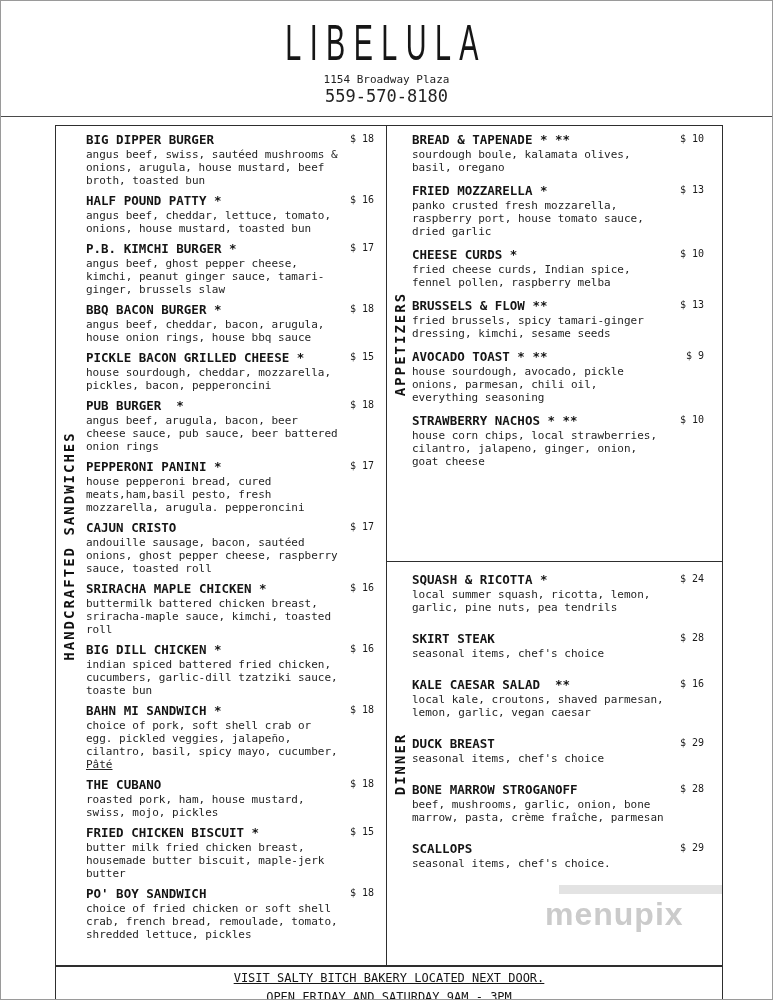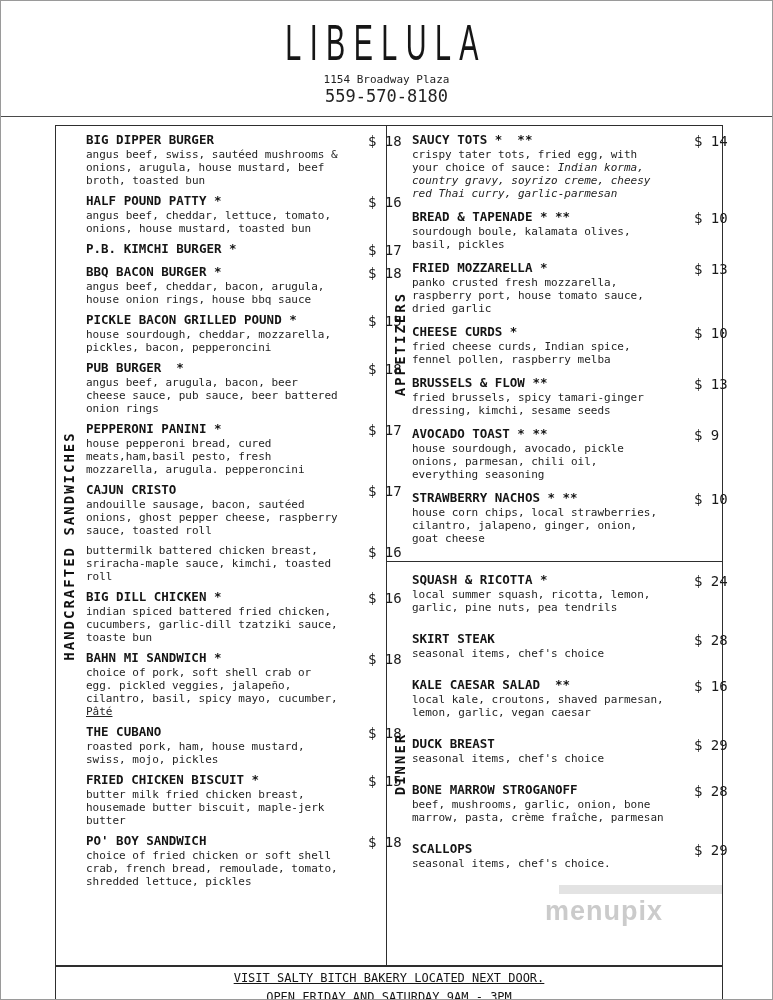--- a/index.html
+++ b/index.html
@@ -43,28 +43,28 @@
     transform:rotate(-90deg); white-space:nowrap;
     font-weight:bold; font-size:14px; letter-spacing:2px; color:#111;
   }
 
   .item { display:flex; justify-content:space-between; align-items:flex-start; margin-bottom:7px; }
   .sec-app .item { margin-bottom:10px; }
   .sec-din .item { margin-bottom:18px; }
   .txt { width:258px; flex:none; }
   .iname { font-weight:bold; font-size:12.5px; line-height:14px; white-space:pre; margin-bottom:1px; color:#151515; }
   .idesc { font-size:11px; line-height:13px; color:#242424; }
-  .iprice { font-size:14px; white-space:pre; padding-right:2px; color:#1a1a1a;margin-left:24px; }
+  .iprice { font-size:10px; white-space:pre; padding-right:2px; color:#1a1a1a; }
   .it { font-style:italic; }
   .ul { text-decoration:underline; }
 
   .wm-band { position:absolute; left:172px; top:323px; right:0; height:9px; background:#e3e3e3; }
   .wm {
     position:absolute; left:158px; top:334px;
-    font-family:"Liberation Sans",sans-serif; font-size:27px; font-weight:600;
+    font-family:"Liberation Sans",sans-serif; font-size:32px; font-weight:600;
     letter-spacing:1px; color:#cbcbcb;
   }
 
   .footer-box {
     position:absolute; left:54px; top:965px; width:668px; height:44px;
     border:1.5px solid #2e2e2e; box-sizing:border-box;
     text-align:center; padding-top:2px;
   }
   .fline { font-size:12px; line-height:19px; white-space:nowrap; color:#161616;text-decoration:underline; }
 </style>
@@ -100,35 +100,36 @@
             <div class="txt">
               <div class="iname">HALF POUND PATTY *</div>
               <div class="idesc"><span>angus beef, cheddar, lettuce, tomato, onions, house mustard, toasted bun</span><span class="it"></span><span class="ul"></span></div>
             </div>
             <div class="iprice">$ 16</div>
           </div>
 
           <div class="item">
             <div class="txt">
               <div class="iname">P.B. KIMCHI BURGER *</div>
+              <div class="idesc"><span>angus beef, ghost pepper cheese, kimchi, peanut ginger sauce, tamari-ginger, brussels slaw</span><span class="it"></span><span class="ul"></span></div>
             </div>
             <div class="iprice">$ 17</div>
           </div>
 
           <div class="item">
             <div class="txt">
               <div class="iname">BBQ BACON BURGER *</div>
               <div class="idesc"><span>angus beef, cheddar, bacon, arugula, house onion rings, house bbq sauce</span><span class="it"></span><span class="ul"></span></div>
             </div>
             <div class="iprice">$ 18</div>
           </div>
 
           <div class="item">
             <div class="txt">
-              <div class="iname">PICKLE BACON GRILLED POUND *</div>
+              <div class="iname">PICKLE BACON GRILLED CHEESE *</div>
               <div class="idesc"><span>house sourdough, cheddar, mozzarella, pickles, bacon, pepperoncini</span><span class="it"></span><span class="ul"></span></div>
             </div>
             <div class="iprice">$ 15</div>
           </div>
 
           <div class="item">
             <div class="txt">
               <div class="iname">PUB BURGER  *</div>
               <div class="idesc"><span>angus beef, arugula, bacon, beer cheese sauce, pub sauce, beer battered onion rings</span><span class="it"></span><span class="ul"></span></div>
             </div>
@@ -146,20 +147,21 @@
           <div class="item">
             <div class="txt">
               <div class="iname">CAJUN CRISTO</div>
               <div class="idesc"><span>andouille sausage, bacon, sautéed onions, ghost pepper cheese, raspberry sauce, toasted roll</span><span class="it"></span><span class="ul"></span></div>
             </div>
             <div class="iprice">$ 17</div>
           </div>
 
           <div class="item">
             <div class="txt">
+              <div class="iname">SRIRACHA MAPLE CHICKEN *</div>
               <div class="idesc"><span>buttermilk battered chicken breast, sriracha-maple sauce, kimchi, toasted roll</span><span class="it"></span><span class="ul"></span></div>
             </div>
             <div class="iprice">$ 16</div>
           </div>
 
           <div class="item">
             <div class="txt">
               <div class="iname">BIG DILL CHICKEN *</div>
               <div class="idesc"><span>indian spiced battered fried chicken, cucumbers, garlic-dill tzatziki sauce, toaste bun</span><span class="it"></span><span class="ul"></span></div>
             </div>
@@ -201,32 +203,25 @@
     </div>
 
     <div class="col-right">
 
       <div class="sec-app">
         <div class="vlabel-wrap">
           <div class="vlabel">APPETIZERS</div>
         </div>
         <div>
 
-            <div class="item">
-              <div class="txt">
-                <div class="iname">SAUCY TOTS *  **</div>
-                <div class="idesc"><span>crispy tater tots, fried egg, with your choice of sauce: </span><span class="it">Indian korma, country gravy, soyrizo creme, cheesy red Thai curry, garlic-parmesan</span><span class="ul"></span></div>
-              </div>
-              <div class="iprice">$ 14</div>
-            </div>
 
             <div class="item">
               <div class="txt">
                 <div class="iname">BREAD &amp; TAPENADE * **</div>
-                <div class="idesc"><span>sourdough boule, kalamata olives, basil, pickles</span><span class="it"></span><span class="ul"></span></div>
+                <div class="idesc"><span>sourdough boule, kalamata olives, basil, oregano</span><span class="it"></span><span class="ul"></span></div>
               </div>
               <div class="iprice">$ 10</div>
             </div>
 
             <div class="item">
               <div class="txt">
                 <div class="iname">FRIED MOZZARELLA *</div>
                 <div class="idesc"><span>panko crusted fresh mozzarella, raspberry port, house tomato sauce, dried garlic</span><span class="it"></span><span class="ul"></span></div>
               </div>
               <div class="iprice">$ 13</div>

